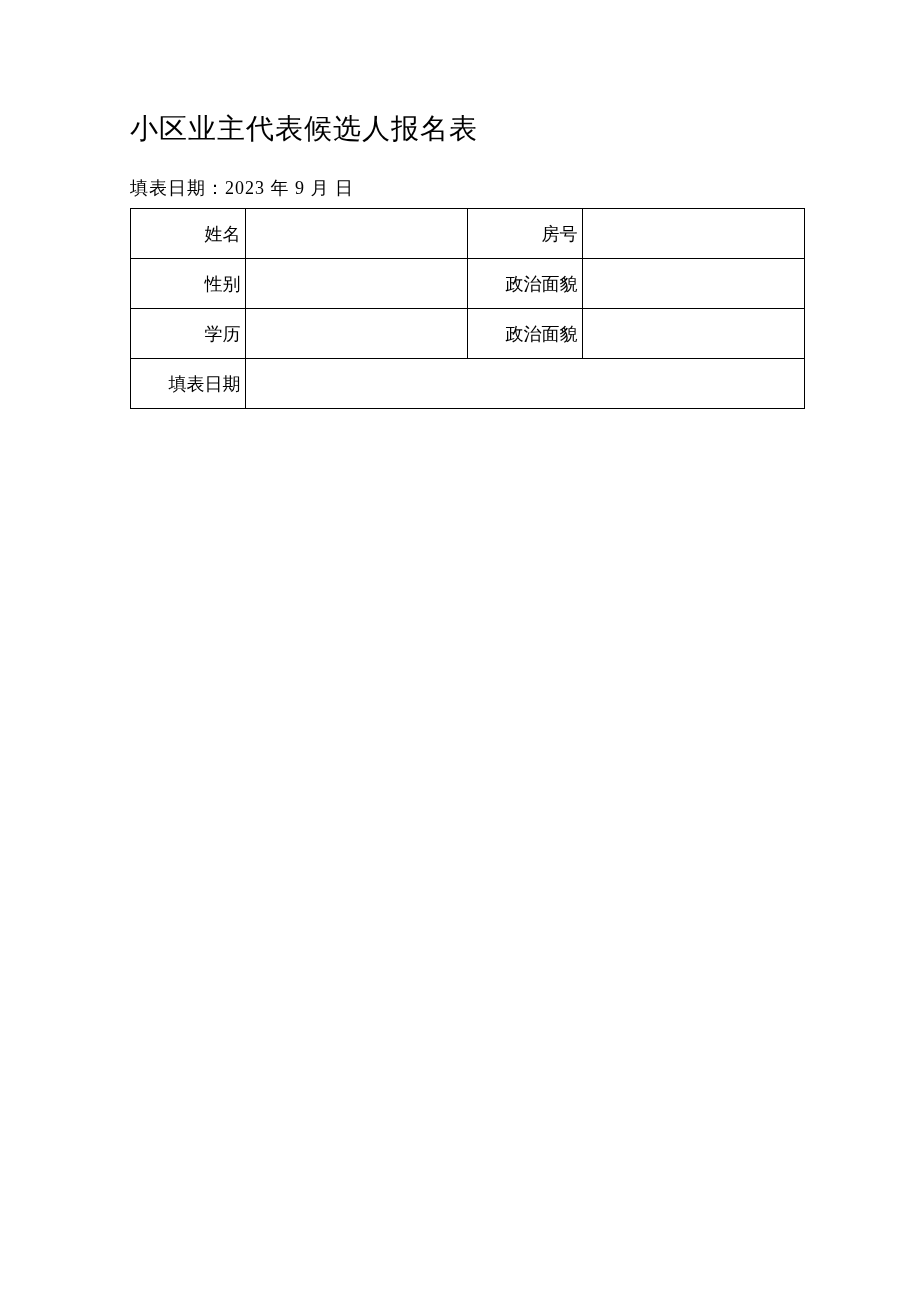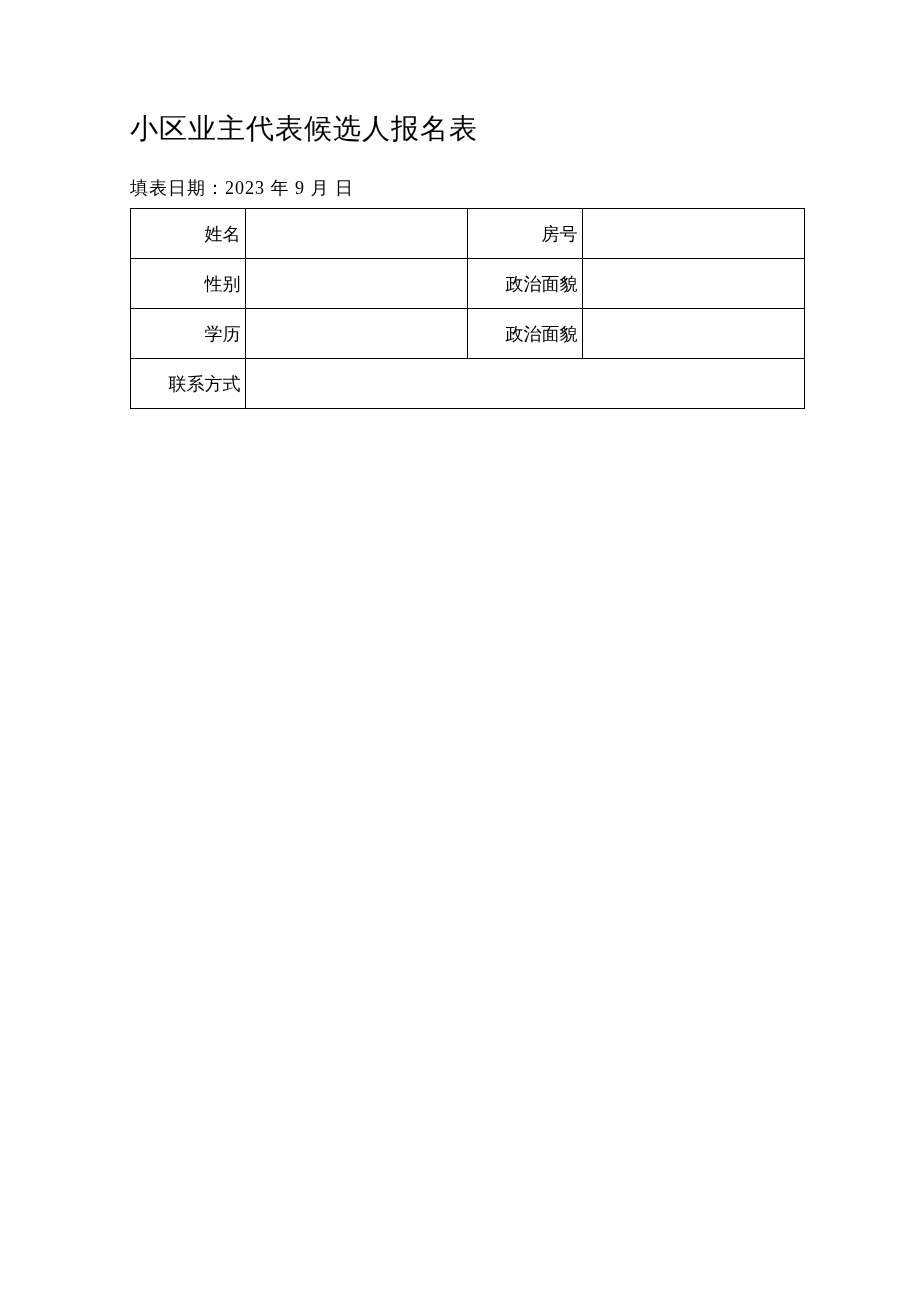--- a/index.html
+++ b/index.html
@@ -67,18 +67,18 @@
       <td class="col-label">政治面貌</td>
       <td class="col-value"></td>
     </tr>
     <tr class="row-std">
       <td class="col-label">学历</td>
       <td class="col-value"></td>
       <td class="col-label">政治面貌</td>
       <td class="col-value"></td>
     </tr>
     <tr class="row-std">
-      <td class="col-label">联系方式</td>
+      <td class="col-label">填表日期</td>
       <td colspan="3"></td>
     </tr>
   </tbody>
     </table>
 </div>
 
 </body></html>

